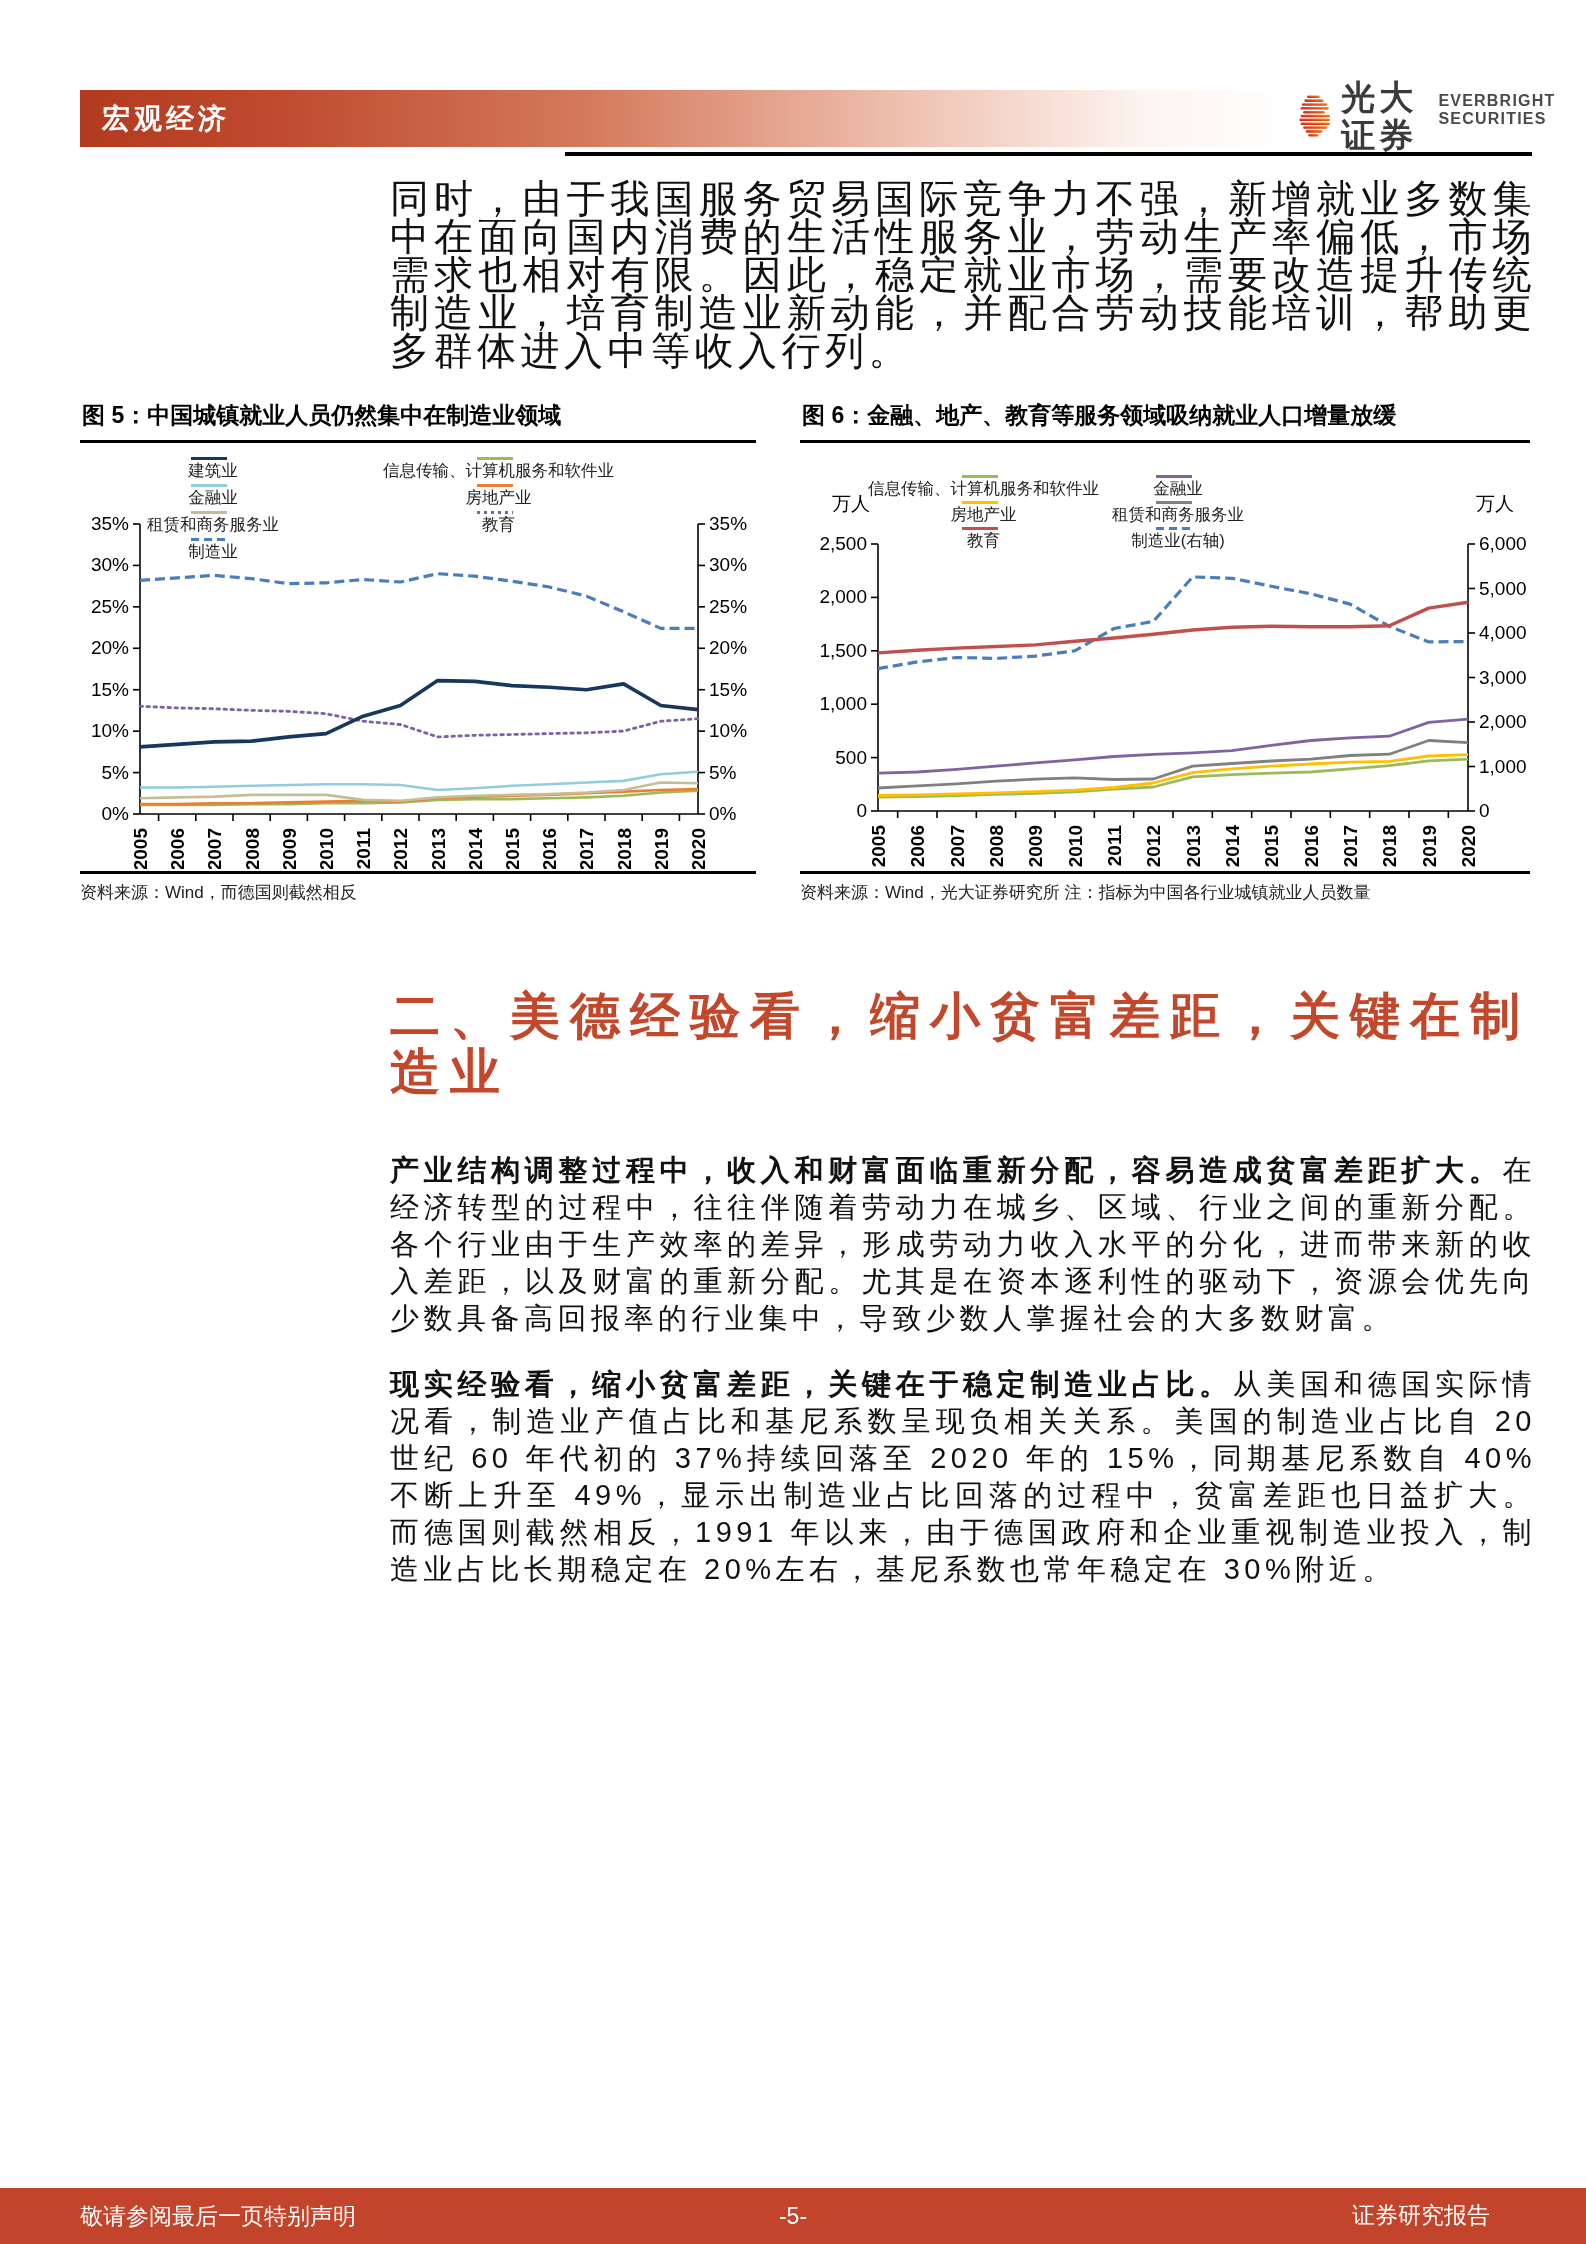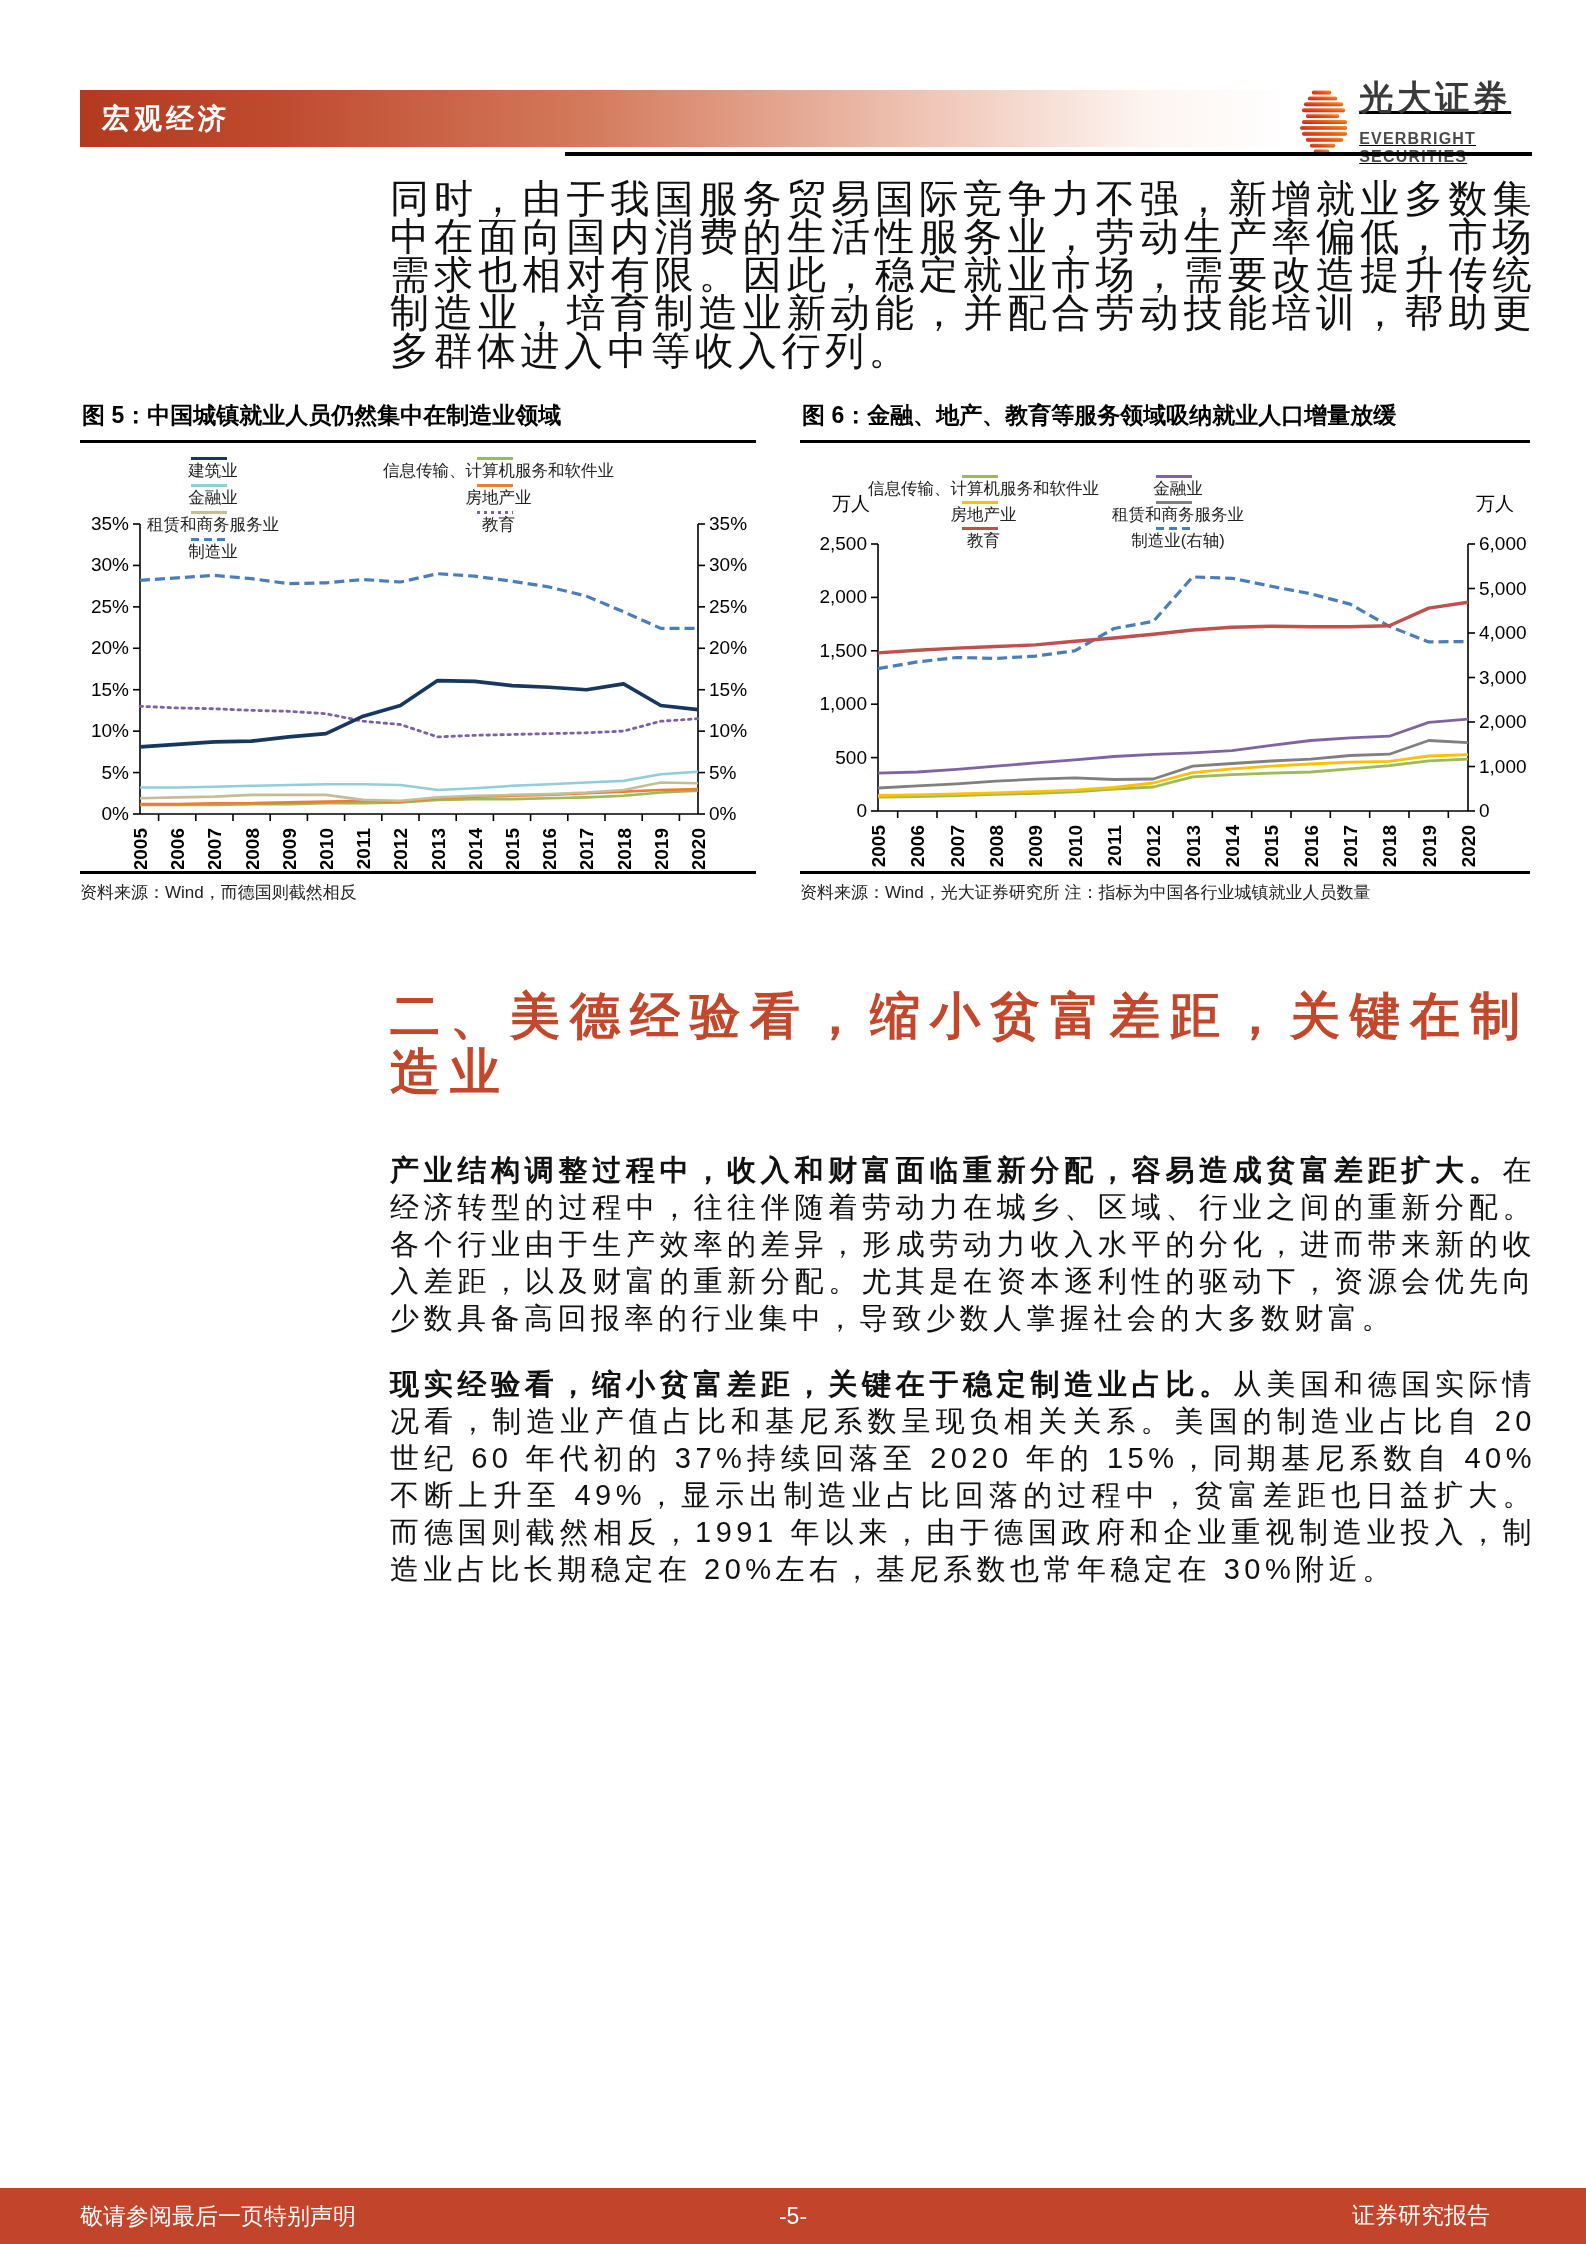--- a/index.html
+++ b/index.html
@@ -4,21 +4,21 @@
 <style>
   html,body{margin:0;padding:0;background:#888;}
   .page{position:relative;width:1586px;height:2244px;background:#fff;margin:0 auto;
         font-family:"Liberation Sans","DejaVu Sans",sans-serif;color:#000;overflow:hidden;}
   .topbar{position:absolute;left:80px;top:90px;width:1210px;height:57px;
     background:linear-gradient(90deg,#b23a1f 0%,#bf4a2e 16%,#d47a5c 42%,#eec0b0 68%,#fdf4f0 88%,#ffffff 100%);
     display:flex;align-items:center;}
   .topbar-label{color:#fff;font-size:28px;font-weight:bold;padding-left:22px;letter-spacing:4px;}
   .header-rule{position:absolute;left:565px;top:152px;width:967px;height:4px;background:#000;}
   .logo{position:absolute;left:1298px;top:78px;display:flex;align-items:center;gap:10px;}
-  .logo-text{display:flex;flex-direction:column;text-decoration:underline;}
+  .logo-text{display:flex;}
   .logo-cn{font-size:34px;font-weight:bold;color:#3a3a3a;letter-spacing:4px;line-height:38px;}
   .logo-en{font-size:16px;font-weight:bold;color:#4a4a4a;letter-spacing:1.2px;margin-top:14px;}
   .intro{position:absolute;left:390px;top:180px;width:1146px;font-size:39px;line-height:38px;
          letter-spacing:4.5px;text-align:justify;color:#111;}
   .figure{position:absolute;top:398px;}
   .fig5{left:80px;width:676px;}
   .fig6{left:800px;width:730px;}
   .fig-title{font-size:23px;font-weight:bold;color:#000;padding:2px 0 9px 2px;border-bottom:3px solid #000;white-space:nowrap;}
   .chart-wrap{position:relative;height:420px;margin-top:6px;}
   .fig-source{border-top:3px solid #000;margin-top:2px;padding-top:7px;font-size:17px;color:#222;white-space:nowrap;}

